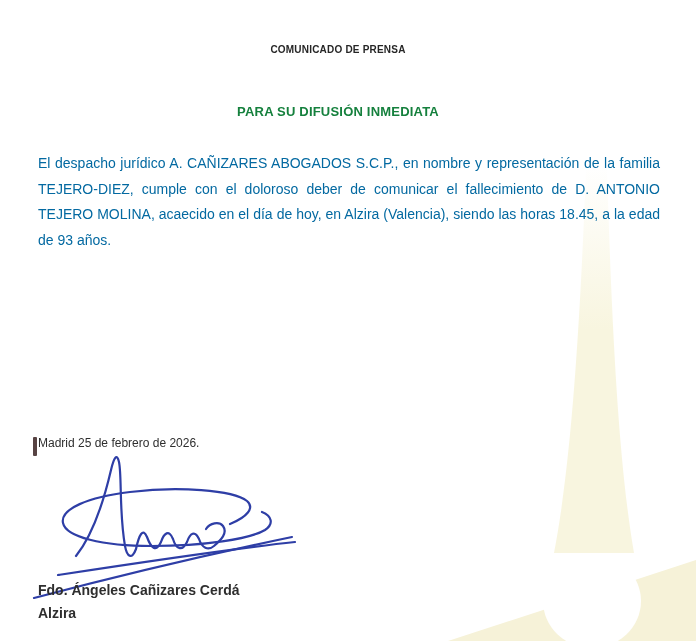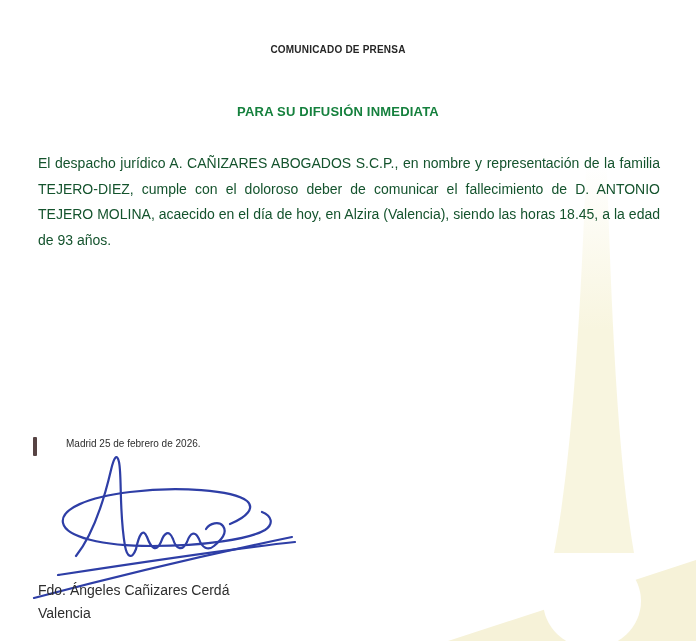--- a/index.html
+++ b/index.html
@@ -21,30 +21,30 @@
     color:#262626;letter-spacing:.2px;
   }
   .doc-subtitle{
     position:absolute;top:88px;left:0;width:676px;
     text-align:center;font-size:13px;font-weight:bold;
     color:#15803d;letter-spacing:.2px;margin-top:16px;
   }
   .body-text{
     position:absolute;top:151px;left:38px;width:622px;
     font-size:14px;line-height:25.5px;text-align:justify;
-    color:#14532d;
+    color:#0369a1;
   }
   .body-text p{margin:0 0 6px 0;}
   .dateline{
     position:absolute;top:431px;left:38px;
-    font-size:10px;line-height:25px;color:#2e2e2e;padding-left:28px;
+    font-size:12px;line-height:25px;color:#2e2e2e;
   }
   .signature-block{
     position:absolute;top:579px;left:38px;
-    font-size:14px;line-height:23px;color:#2e2e2e;z-index:4;
+    font-size:14px;line-height:23px;color:#2e2e2e;z-index:4;font-weight:bold;
   }
   .scan-mark{
     position:absolute;left:33px;top:437px;width:4px;height:19px;
     background:#3a2222;opacity:.85;border-radius:1px;z-index:2;
   }
 </style>
 </head>
 <body>
 
 <div class="page">
@@ -82,16 +82,16 @@
       <path d="M 76 556 C 92 536 104 500 111 470 C 114 457 117 453 119 462 C 122 476 119 512 125 546 C 127 557 132 560 136 549"></path>
       <path d="M 136 549 C 139 535 143 527 147 537 C 151 548 156 553 161 542 C 164 533 169 529 173 539 C 176 549 182 552 187 542 C 190 533 195 530 199 539 C 202 548 208 551 214 546 C 221 540 228 533 223 526 C 219 521 210 523 206 529"></path>
       <path d="M 230 524 C 247 517 255 508 247 501 C 233 490 178 486 130 492 C 88 497 60 509 63 523 C 66 537 102 546 152 546 C 204 546 250 539 265 530 C 274 524 272 516 262 512"></path>
       <path d="M 34 598 C 110 578 220 552 292 537"></path>
       <path d="M 58 575 C 130 564 228 549 295 542"></path>
     </g>
   </svg>
 
   <div class="signature-block">
     <div>Fdo. Ángeles Cañizares Cerdá</div>
-    <div>Valencia</div>
+    <div>Alzira</div>
   </div>
 
 </div>
 
 </body></html>

